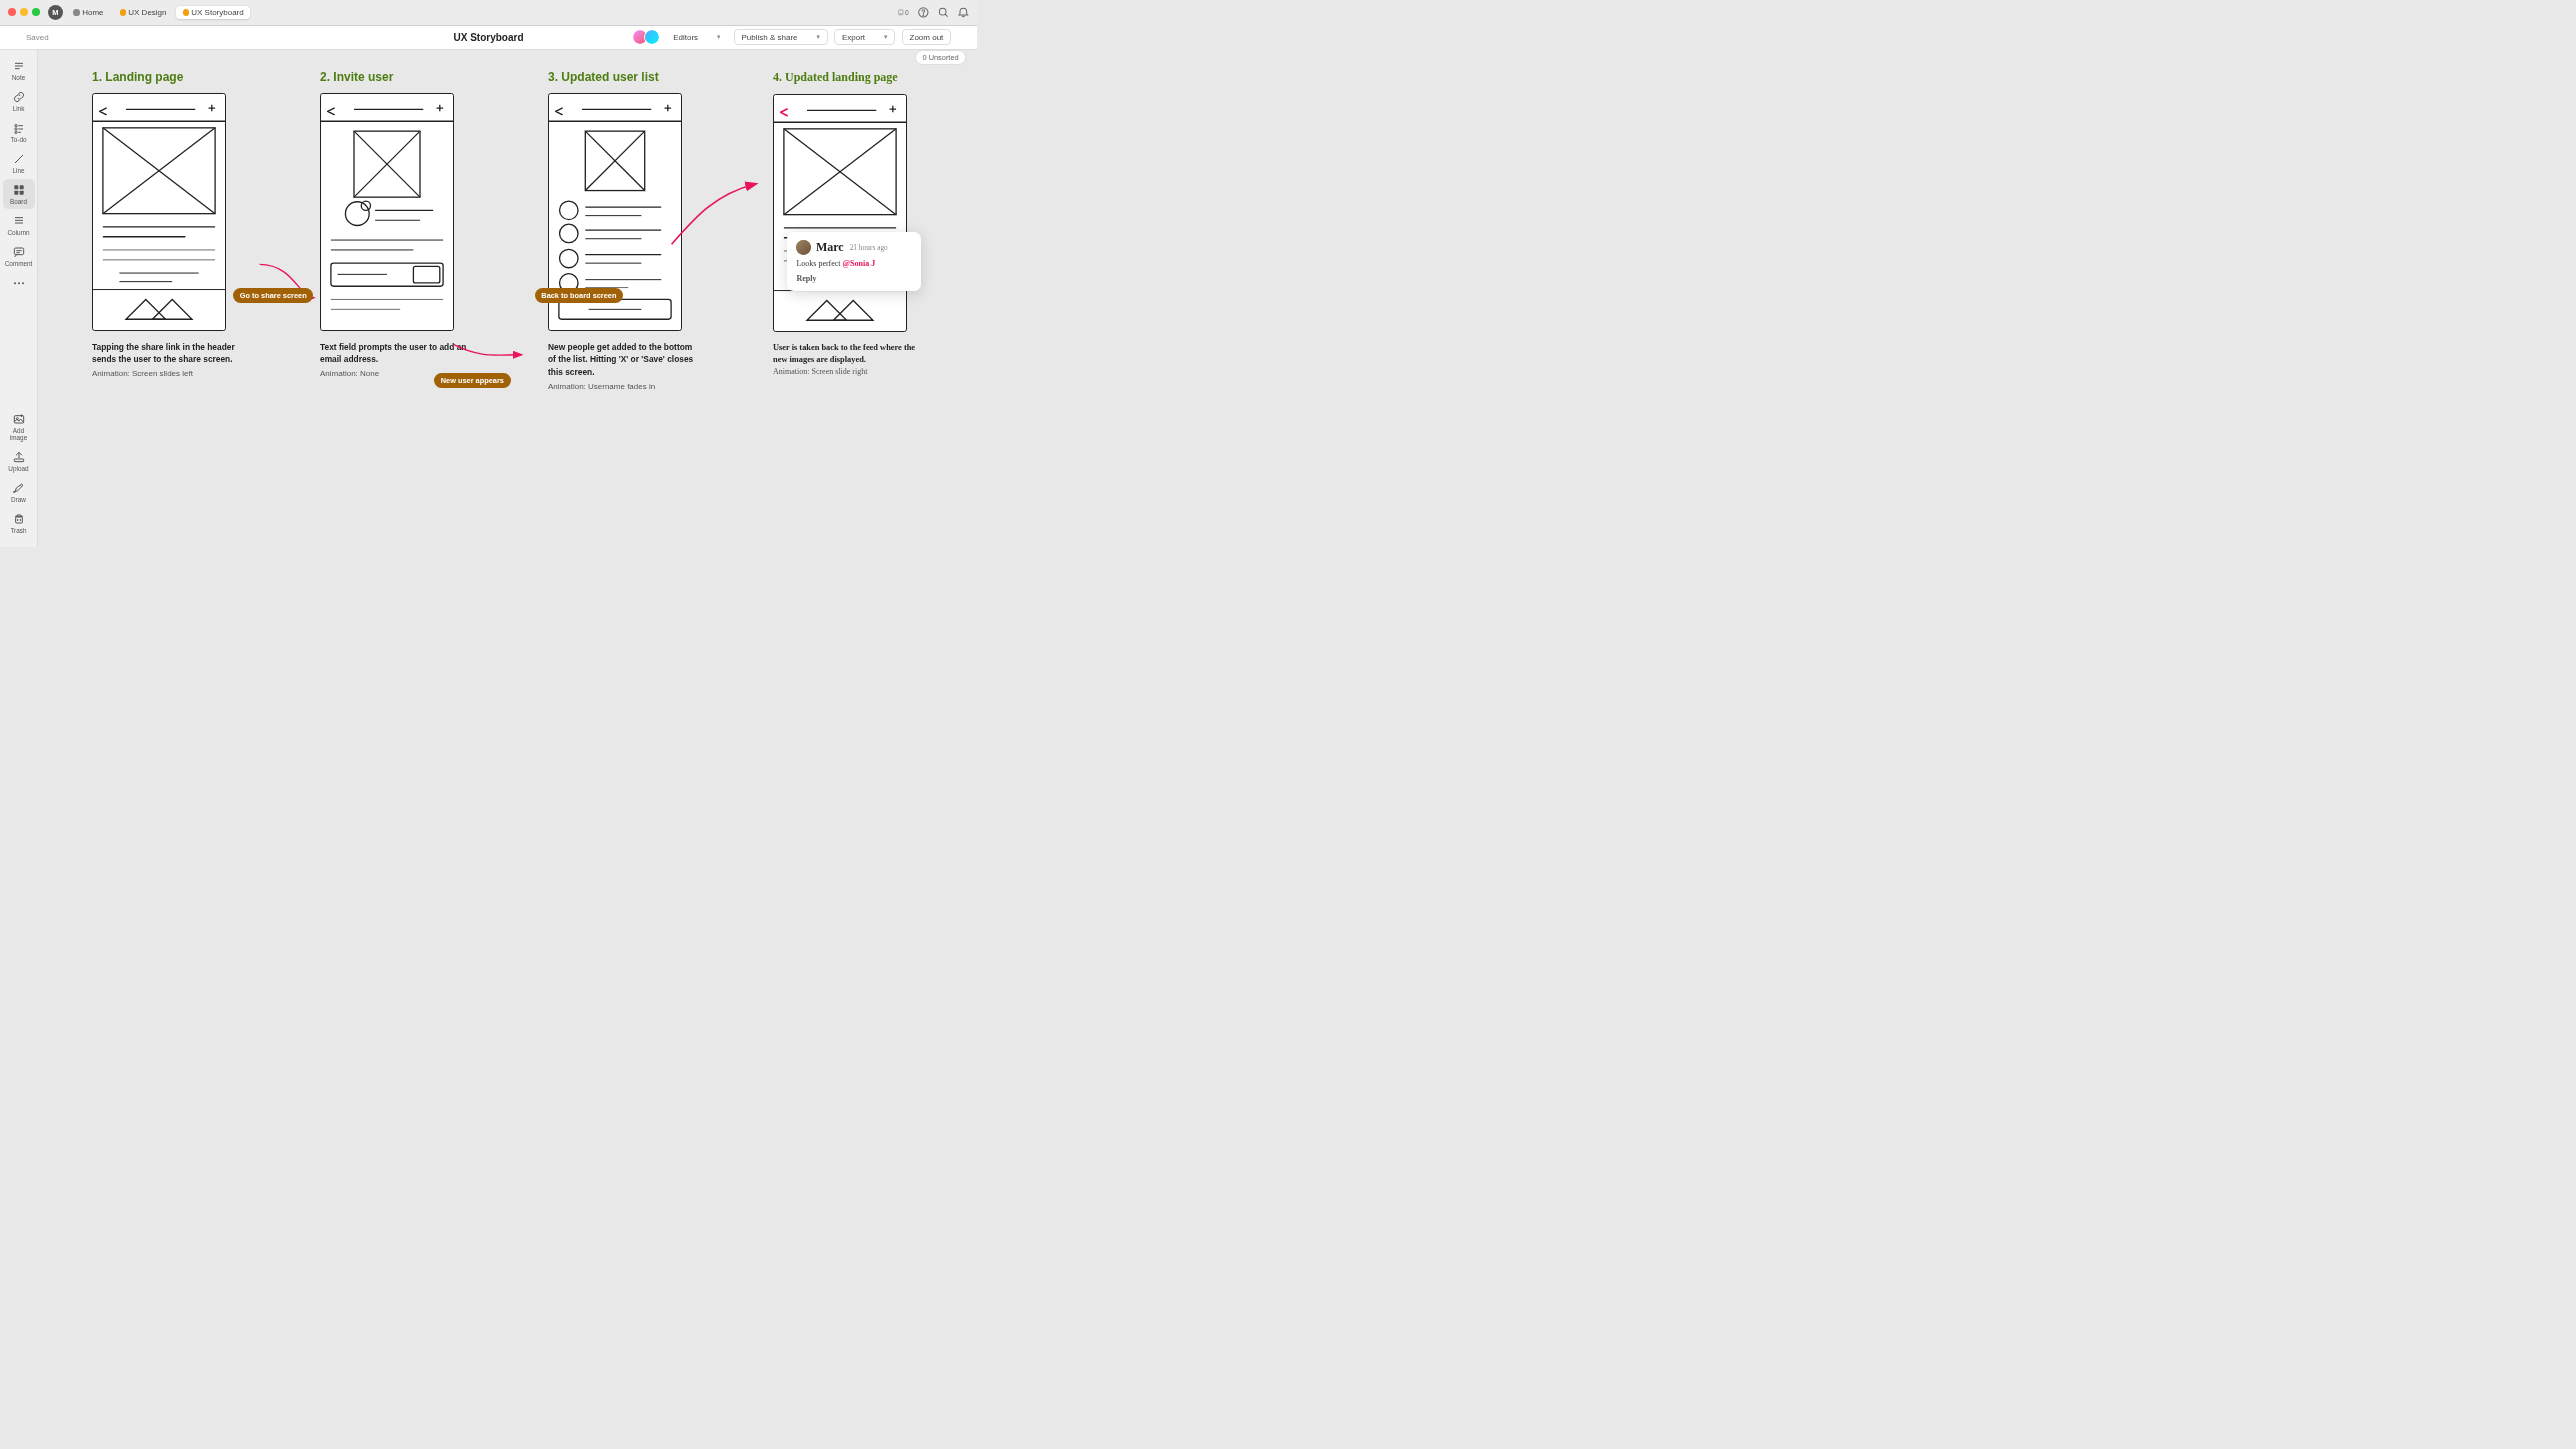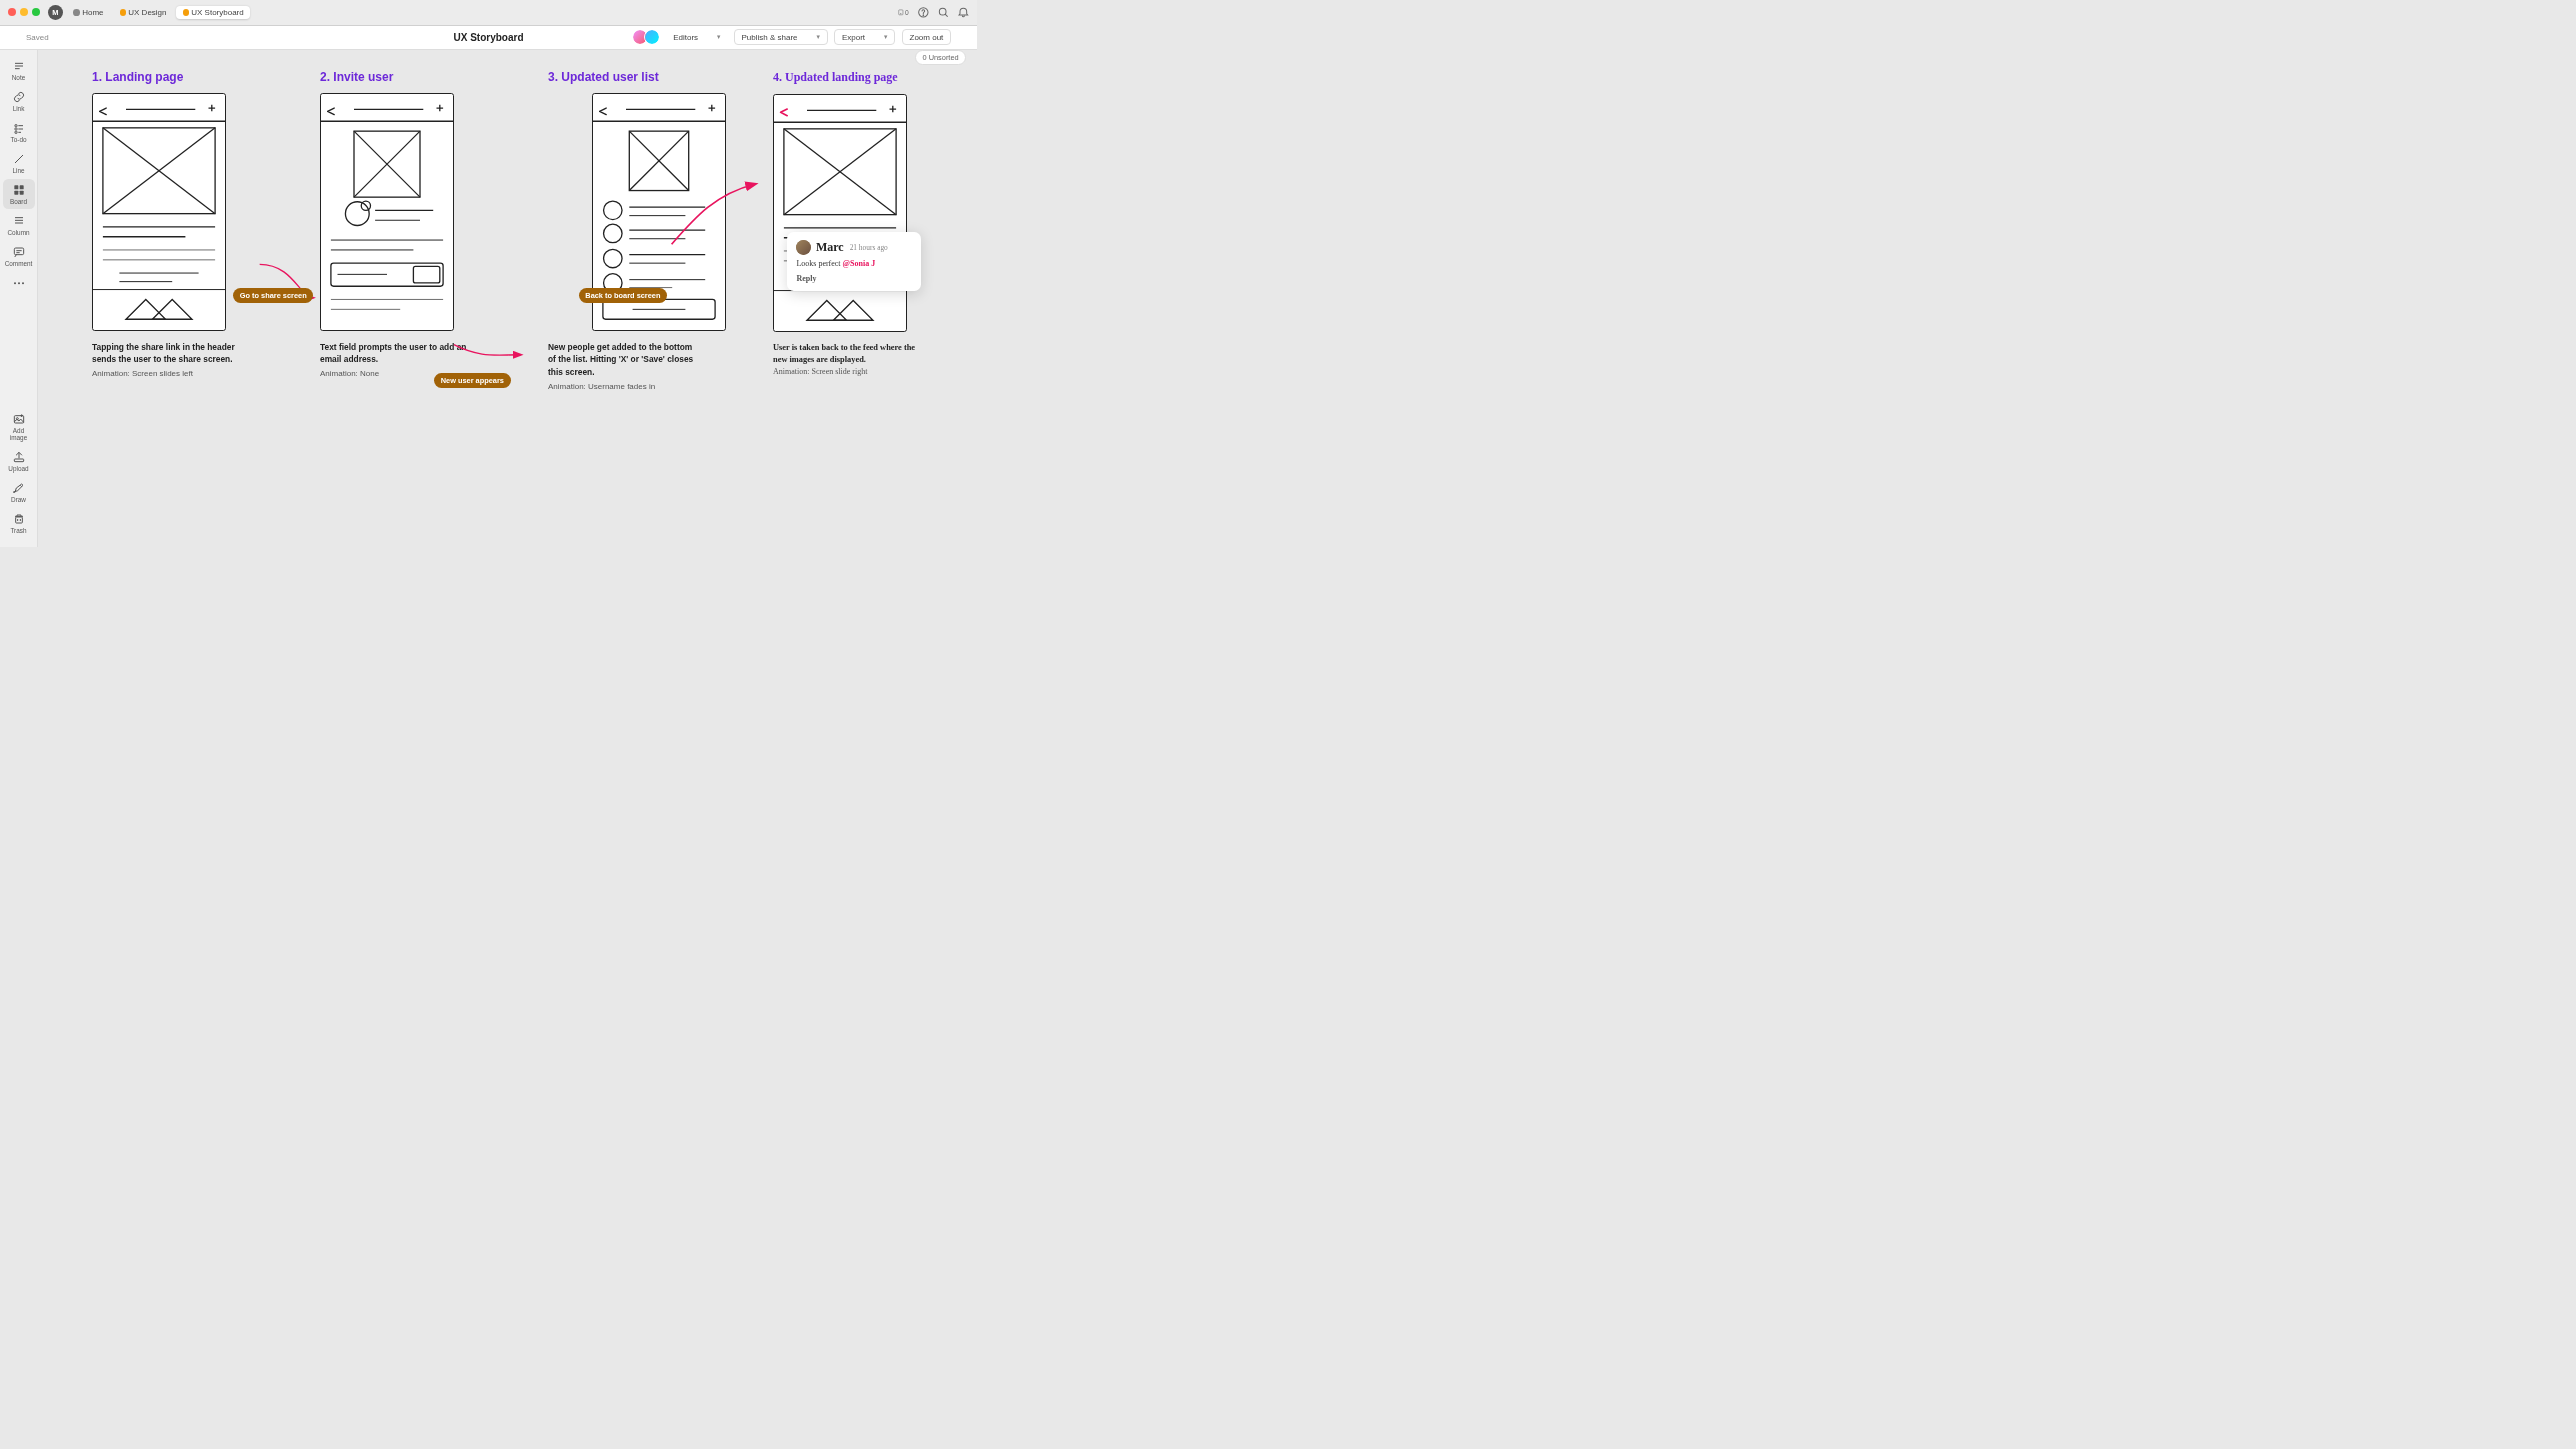--- a/index.html
+++ b/index.html
@@ -223,21 +223,21 @@
       left: 38px;
       top: 50px;
       right: 0;
       bottom: 0;
       background: #e8e8e8;
       overflow: hidden;
     }
     .frame-title {
       font-size: 12px;
       font-weight: 700;
-      color: #6d28d9;
+      color: #4d7c0f;
     }
     .wireframe {
       width: 134px;
       height: 238px;
       background: white;
       border: 1.7px solid #222;
       border-radius: 2.7px;
       position: relative;
       overflow: hidden;
     }
@@ -667,21 +667,21 @@
       </div>
     </div>
     <div style="margin-top: 9.4px;">
       <div class="frame-desc">Text field prompts the user to add an email address.</div>
       <div class="frame-anim" style="margin-top:3.4px;">Animation: None</div>
     </div>
   </div>
 
   <div style="position:absolute; top:20px; left:510px;">
     <div class="frame-title">3. Updated user list</div>
-    <div style="margin-top:9.4px; position:relative;margin-left:44px;">
+    <div style="margin-top:9.4px; position:relative;">
       <div class="wireframe">
         <svg viewBox="0 0 200 355" xmlns="http://www.w3.org/2000/svg" stroke="#222" fill="none" stroke-width="2">
 
           <line x1="0" y1="40" x2="200" y2="40" stroke-width="2"></line>
 
           <path d="M 20 20 L 10 25 L 20 30" stroke-linecap="round" stroke-linejoin="round"></path>
 
           <line x1="175" y1="20" x2="185" y2="20"></line>
           <line x1="180" y1="15" x2="180" y2="25"></line>
 

